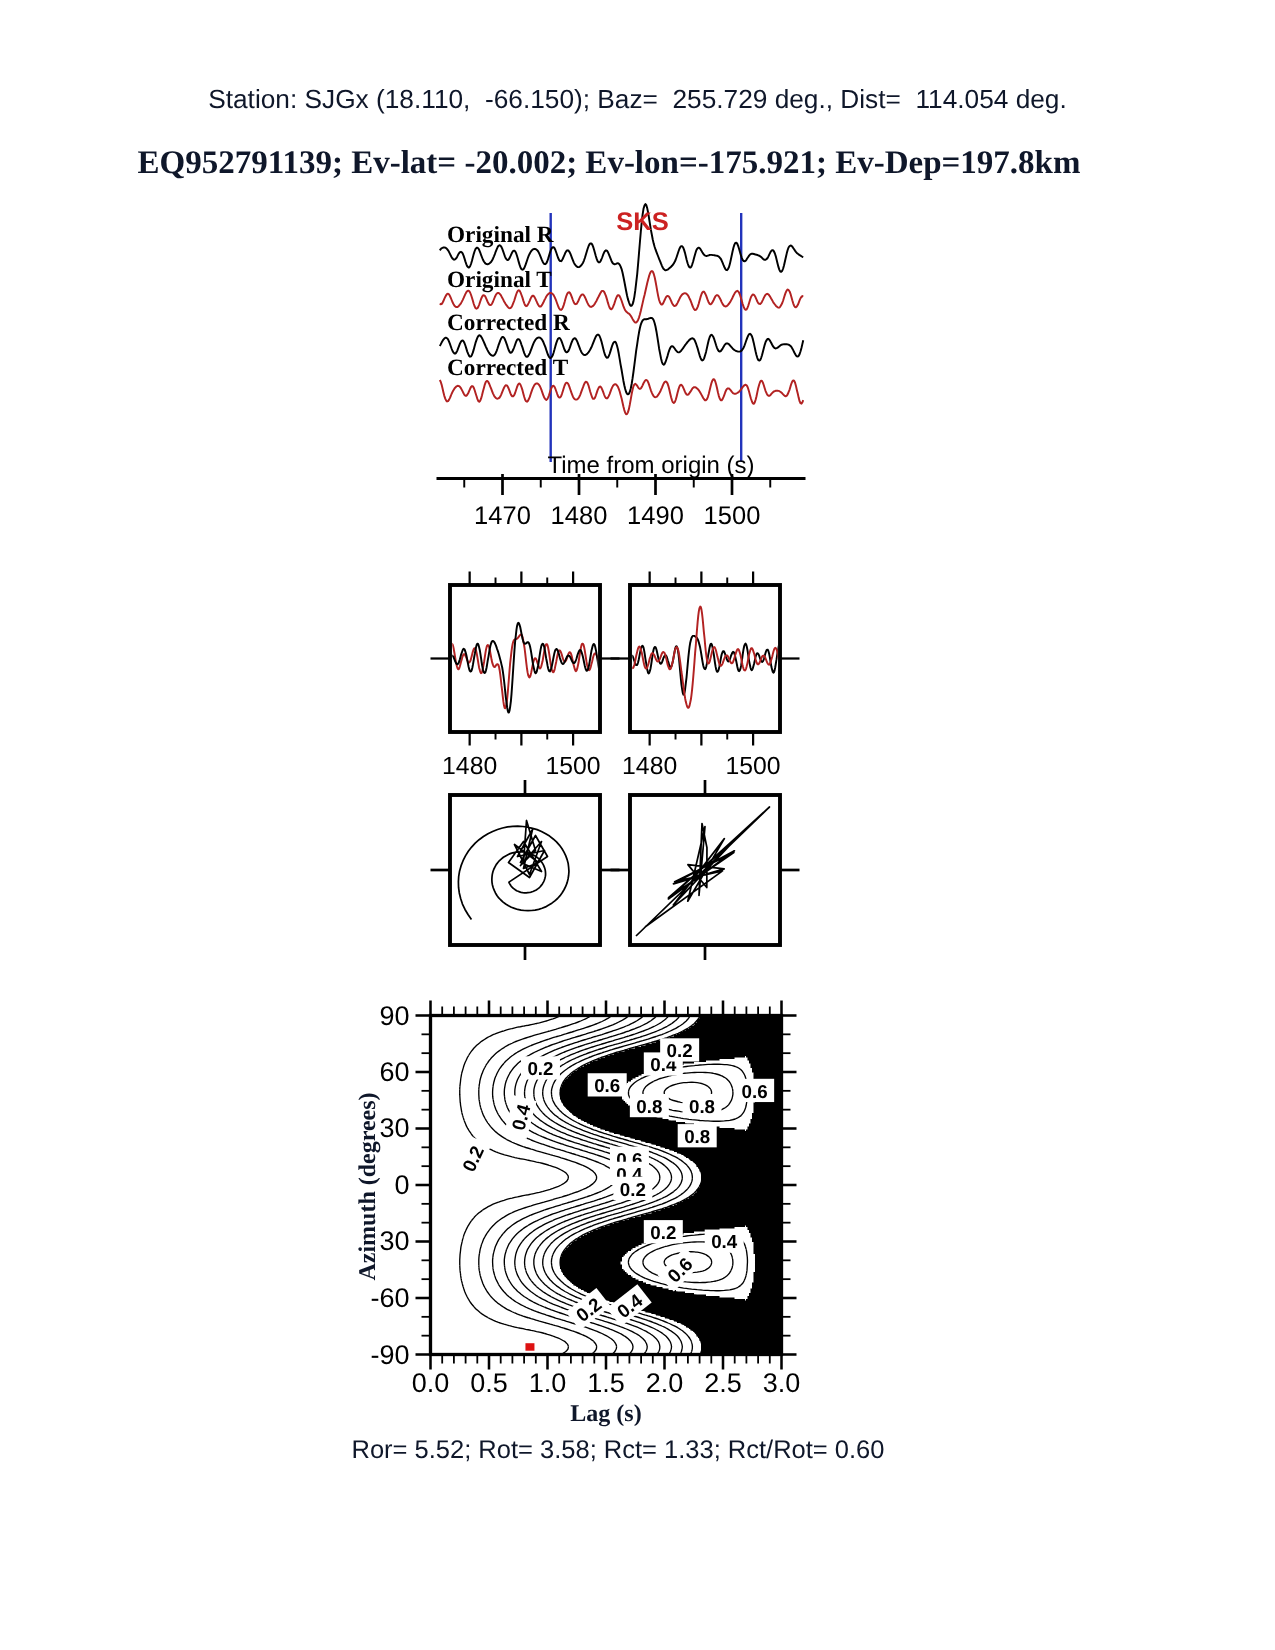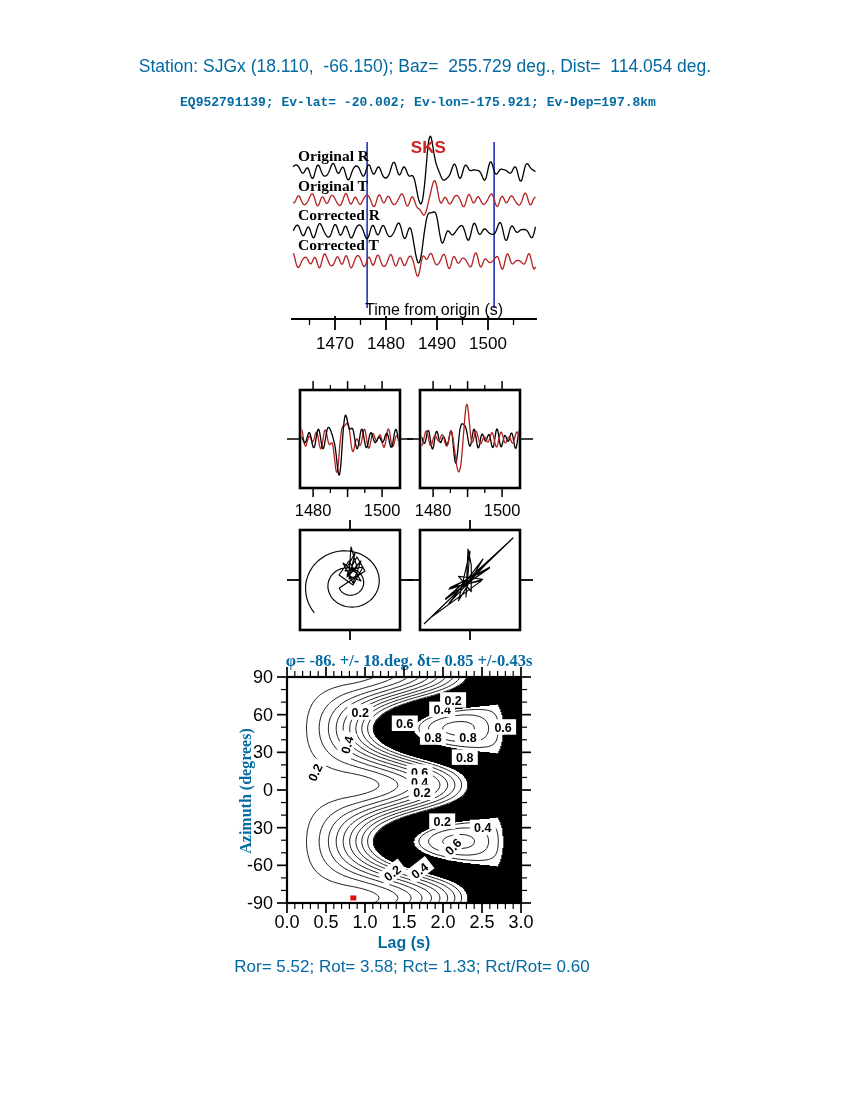--- a/index.html
+++ b/index.html
@@ -1,39 +1,38 @@
 <!DOCTYPE html>
 <html><head>
 <meta charset="utf-8">
 <style>
   html,body{margin:0;padding:0;background:#fff;}
   .page{position:relative;width:850px;height:1100px;background:#ffffff;overflow:hidden;
-        font-family:"Liberation Sans",sans-serif;color:#0369a1;}
+        font-family:"Liberation Sans",sans-serif;color:#0f172a;}
   .abs{position:absolute;white-space:pre;}
   .ctr{text-align:center;}
   #station-line{top:56px;left:0;width:850px;font-size:17.5px;}
-  #event-line{top:95px;left:12px;width:812px;font-size:13px;font-weight:bold;
-              font-family:Liberation Mono, monospace;}
+  #event-line{top:95px;left:0;width:812px;font-size:22px;font-weight:bold;
+              font-family:Liberation Serif, serif;}
   #phi-line{top:651px;left:0;width:818px;font-size:16.5px;font-weight:bold;
             font-family:"Liberation Serif",serif;}
   #lag-label{top:934px;left:0;width:808px;font-size:16px;font-weight:bold;
-             font-family:Liberation Sans, sans-serif;}
+             font-family:Liberation Serif, serif;}
   #stats-line{top:957px;left:0;width:824px;font-size:17px;}
   #azimuth-label{top:781px;left:147px;width:200px;height:20px;font-size:16px;font-weight:bold;
                  font-family:"Liberation Serif",serif;transform:rotate(-90deg);}
   svg text{font-family:"Liberation Sans",sans-serif;}
   svg .serifb{font-family:"Liberation Serif",serif;font-weight:bold;}
 </style>
 </head>
 <body>
 
 <div class="page">
   <div id="station-line" class="abs ctr">Station: SJGx (18.110,  -66.150); Baz=  255.729 deg., Dist=  114.054 deg.</div>
   <div id="event-line" class="abs ctr">EQ952791139; Ev-lat= -20.002; Ev-lon=-175.921; Ev-Dep=197.8km</div>
-  <div id="phi-line" class="abs ctr">φ= -86. +/- 18.deg. δt= 0.85 +/-0.43s</div>
   <div id="azimuth-label" class="abs ctr">Azimuth (degrees)</div>
   <div id="lag-label" class="abs ctr">Lag (s)</div>
   <div id="stats-line" class="abs ctr">Ror= 5.52; Rot= 3.58; Rct= 1.33; Rct/Rot= 0.60</div>
 
   <svg id="fig" width="850" height="1100" viewBox="0 0 850 1100" style="position:absolute;left:0;top:0;">
       <g>
         <line x1="367.12999999999977" y1="142" x2="367.12999999999977" y2="308" stroke="#2233bb" stroke-width="1.6"></line>
         <line x1="494.12000000000023" y1="142" x2="494.12000000000023" y2="308" stroke="#2233bb" stroke-width="1.6"></line>
         <path d="M293.2 166.9L293.8 166.1L294.4 165.5L295.0 165.2L295.6 165.0L296.2 165.0L296.9 165.1L297.5 165.5L298.1 166.1L298.7 166.9L299.3 167.9L299.9 169.1L300.5 170.3L301.1 171.5L301.7 172.4L302.4 173.0L303.0 173.1L303.6 172.8L304.2 172.1L304.8 171.1L305.4 169.9L306.0 168.9L306.6 168.1L307.3 167.9L307.9 168.2L308.5 169.1L309.1 170.6L309.7 172.4L310.3 174.4L310.9 176.2L311.5 177.5L312.2 178.3L312.8 178.3L313.4 177.5L314.0 176.0L314.6 174.0L315.2 171.7L315.8 169.4L316.4 167.5L317.0 166.0L317.7 165.2L318.3 165.1L318.9 165.6L319.5 166.7L320.1 168.2L320.7 169.9L321.3 171.5L321.9 173.0L322.6 174.3L323.2 175.2L323.8 175.8L324.4 176.1L325.0 176.2L325.6 176.0L326.2 175.7L326.8 175.2L327.5 174.5L328.1 173.5L328.7 172.3L329.3 170.9L329.9 169.4L330.5 167.7L331.1 166.2L331.7 164.9L332.3 163.9L333.0 163.5L333.6 163.7L334.2 164.5L334.8 165.8L335.4 167.4L336.0 169.2L336.6 170.9L337.2 172.3L337.9 173.1L338.5 173.4L339.1 173.0L339.7 172.1L340.3 170.8L340.9 169.4L341.5 168.2L342.1 167.3L342.8 167.1L343.4 167.5L344.0 168.6L344.6 170.3L345.2 172.4L345.8 174.6L346.4 176.6L347.0 178.3L347.6 179.4L348.3 179.8L348.9 179.6L349.5 178.7L350.1 177.3L350.7 175.6L351.3 173.8L351.9 172.0L352.5 170.4L353.2 169.0L353.8 167.9L354.4 167.1L355.0 166.5L355.6 166.1L356.2 165.9L356.8 166.0L357.4 166.2L358.1 166.8L358.7 167.5L359.3 168.6L359.9 169.9L360.5 171.4L361.1 172.9L361.7 174.3L362.3 175.4L362.9 176.0L363.6 176.1L364.2 175.5L364.8 174.3L365.4 172.6L366.0 170.6L366.6 168.6L367.2 166.8L367.8 165.5L368.5 164.8L369.1 164.8L369.7 165.5L370.3 166.8L370.9 168.5L371.5 170.3L372.1 172.0L372.7 173.3L373.4 174.0L374.0 174.1L374.6 173.6L375.2 172.5L375.8 171.1L376.4 169.7L377.0 168.3L377.6 167.4L378.2 166.9L378.9 167.0L379.5 167.7L380.1 168.8L380.7 170.3L381.3 171.9L381.9 173.4L382.5 174.9L383.1 176.1L383.8 177.0L384.4 177.6L385.0 178.0L385.6 178.1L386.2 178.0L386.8 177.6L387.4 177.0L388.0 176.2L388.7 175.1L389.3 173.7L389.9 172.0L390.5 170.0L391.1 168.0L391.7 166.0L392.3 164.3L392.9 163.0L393.5 162.3L394.2 162.3L394.8 163.0L395.4 164.4L396.0 166.3L396.6 168.5L397.2 170.7L397.8 172.6L398.4 174.1L399.1 174.9L399.7 174.9L400.3 174.2L400.9 173.0L401.5 171.5L402.1 169.8L402.7 168.4L403.3 167.4L404.0 166.9L404.6 167.1L405.2 167.9L405.8 169.2L406.4 170.7L407.0 172.3L407.6 173.8L408.2 175.0L408.8 175.7L409.5 176.1L410.1 176.1L410.7 175.9L411.3 175.6L411.9 175.5L412.5 175.7L413.1 176.4L413.7 177.6L414.4 179.4L415.0 181.7L415.6 184.5L416.2 187.5L416.8 190.7L417.4 193.8L418.0 196.8L418.6 199.4L419.3 201.5L419.9 203.1L420.5 203.9L421.1 203.9L421.7 202.9L422.3 200.9L422.9 197.9L423.5 193.8L424.1 188.7L424.8 182.7L425.4 175.9L426.0 168.8L426.6 161.5L427.2 154.5L427.8 148.3L428.4 143.1L429.0 139.2L429.7 136.9L430.3 136.1L430.9 136.8L431.5 138.9L432.1 141.8L432.7 145.5L433.3 149.3L433.9 153.1L434.6 156.7L435.2 159.8L435.8 162.4L436.4 164.5L437.0 166.3L437.6 167.9L438.2 169.5L438.8 171.0L439.4 172.6L440.1 174.2L440.7 175.8L441.3 177.2L441.9 178.5L442.5 179.4L443.1 179.9L443.7 180.2L444.3 180.1L445.0 179.8L445.6 179.4L446.2 178.9L446.8 178.4L447.4 177.8L448.0 177.2L448.6 176.5L449.2 175.6L449.9 174.4L450.5 173.0L451.1 171.3L451.7 169.5L452.3 167.7L452.9 166.0L453.5 164.8L454.1 164.1L454.7 164.1L455.4 164.9L456.0 166.4L456.6 168.4L457.2 170.8L457.8 173.3L458.4 175.5L459.0 177.2L459.6 178.2L460.3 178.4L460.9 177.7L461.5 176.2L462.1 174.3L462.7 172.0L463.3 169.8L463.9 167.8L464.5 166.3L465.2 165.4L465.8 165.1L466.4 165.4L467.0 166.1L467.6 167.1L468.2 168.2L468.8 169.1L469.4 169.9L470.0 170.4L470.7 170.6L471.3 170.6L471.9 170.4L472.5 170.2L473.1 170.0L473.7 169.9L474.3 169.9L474.9 170.0L475.6 170.1L476.2 170.2L476.8 170.3L477.4 170.4L478.0 170.5L478.6 170.7L479.2 171.1L479.8 171.7L480.5 172.5L481.1 173.7L481.7 175.1L482.3 176.6L482.9 178.0L483.5 179.2L484.1 180.0L484.7 180.1L485.3 179.4L486.0 178.0L486.6 175.9L487.2 173.2L487.8 170.3L488.4 167.5L489.0 165.0L489.6 163.1L490.2 162.0L490.9 161.8L491.5 162.5L492.1 163.9L492.7 165.8L493.3 168.0L493.9 170.1L494.5 171.9L495.1 173.3L495.8 174.0L496.4 174.2L497.0 173.9L497.6 173.2L498.2 172.2L498.8 171.3L499.4 170.4L500.0 169.7L500.6 169.3L501.3 169.1L501.9 169.2L502.5 169.3L503.1 169.5L503.7 169.7L504.3 169.8L504.9 170.0L505.5 170.2L506.2 170.5L506.8 170.9L507.4 171.4L508.0 171.9L508.6 172.5L509.2 173.0L509.8 173.2L510.4 173.2L511.1 172.7L511.7 172.0L512.3 170.9L512.9 169.6L513.5 168.4L514.1 167.4L514.7 166.8L515.3 166.8L515.9 167.5L516.6 169.0L517.2 170.9L517.8 173.3L518.4 175.8L519.0 178.1L519.6 179.9L520.2 181.0L520.8 181.2L521.5 180.5L522.1 179.0L522.7 176.8L523.3 174.2L523.9 171.5L524.5 168.9L525.1 166.7L525.7 165.0L526.4 164.0L527.0 163.7L527.6 163.8L528.2 164.4L528.8 165.3L529.4 166.2L530.0 167.1L530.6 167.9L531.2 168.6L531.9 169.2L532.5 169.6L533.1 170.1L533.7 170.4L534.3 170.8L534.9 171.2L535.5 171.5" fill="none" stroke-width="1.3" stroke="#000000" stroke-linejoin="round"></path>
         <text x="298" y="161" fill="#000" font-size="15.5" class="serifb">Original R</text>

